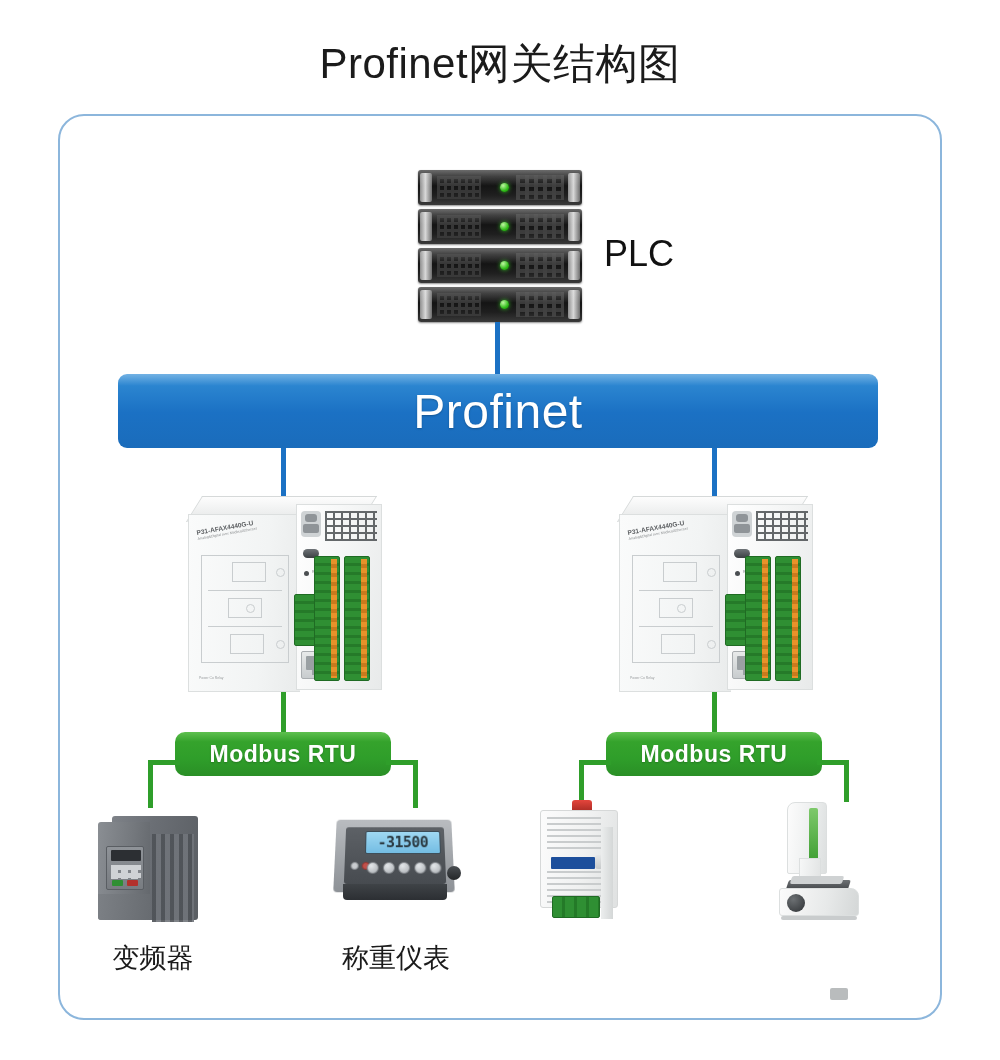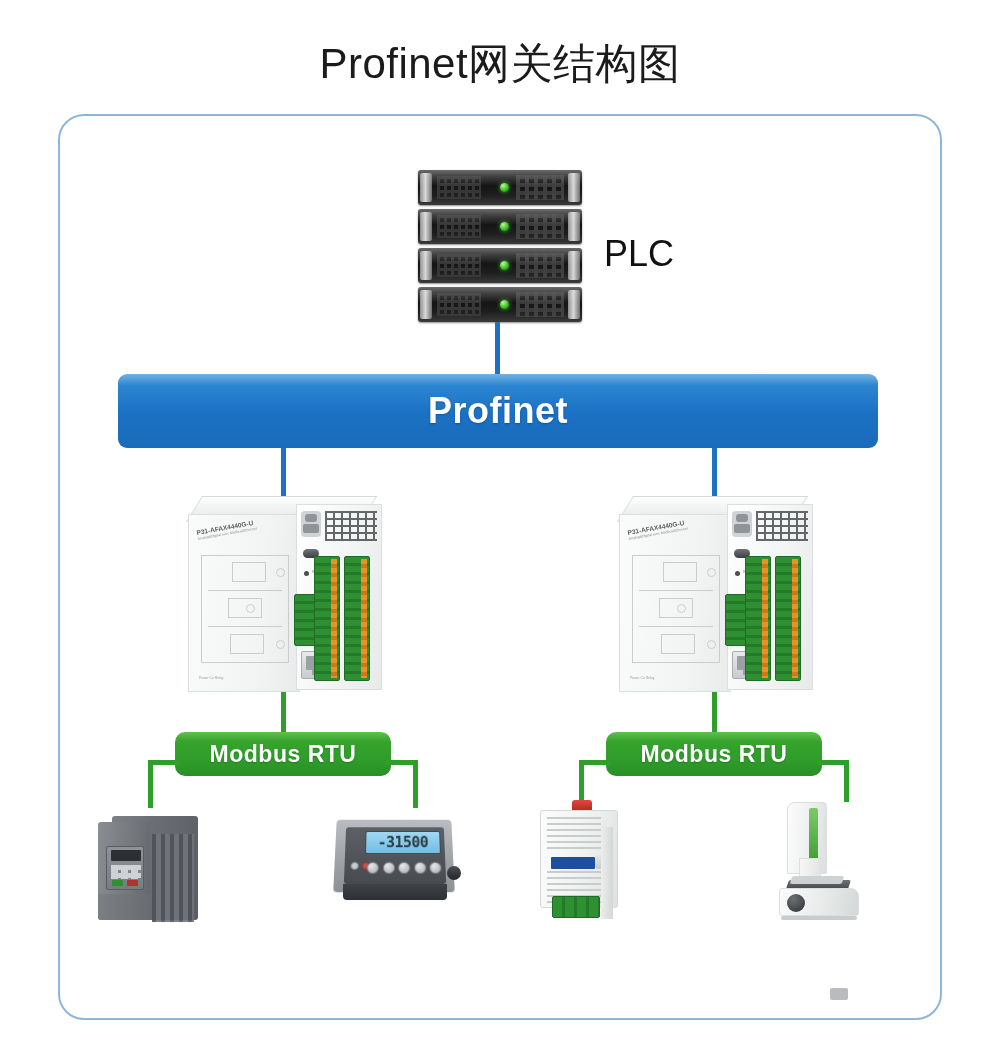--- a/index.html
+++ b/index.html
@@ -76,21 +76,21 @@
   }
 
   
   .profinet-bar {
     position: absolute; left: 118px; top: 374px; width: 760px; height: 74px;
     border-radius: 9px;
     background: linear-gradient(180deg,#73b2e4 0%,#2b85d0 16%,#1b71c4 52%,#1a6cbb 100%);
     display: flex; align-items: center; justify-content: center;
   }
   .profinet-bar .txt {
-    color: #fff; font-size: 36px; font-weight: bold; letter-spacing: .5px;
+    color: #fff; font-size: 48px; font-weight: normal; letter-spacing: .5px;
     text-shadow: 0 1px 2px rgba(0,0,0,.25);
   }
 
   
   .gw { position: absolute; width: 200px; height: 200px; }
   .gw .top {
     position: absolute; left: 8px; top: 0; width: 175px; height: 26px;
     background: linear-gradient(180deg,#fdfdfd,#e4e6e6);
     transform: skewX(-32deg);
     border: 1px solid #d6d9d9; border-bottom: none;
@@ -529,20 +529,21 @@
     <div class="front">
       <div class="panel">
         <div class="lcd"></div>
         <div class="btns"></div>
         <div class="run"></div>
         <div class="stop"></div>
       </div>
       <div class="lip"></div>
     </div>
   </div>
+  <div class="dev-label" style="left:60px; top:940px; width:186px;">变频器</div>
 
   <div class="scale" style="left:331px; top:812px;">
     <div class="shell">
       <div class="face">
         <div class="lcd">
           <span class="val">-31500</span>
         </div>
         <div class="lamp a"></div>
         <div class="lamp b"></div>
         <div class="keys">
@@ -550,20 +551,21 @@
           <i></i>
           <i></i>
           <i></i>
           <i></i>
         </div>
       </div>
     </div>
     <div class="base"></div>
     <div class="knob"></div>
   </div>
+  <div class="dev-label" style="left:306px; top:940px; width:180px;">称重仪表</div>
 
   <div class="ths" style="left:530px; top:798px;">
     <div class="top-red"></div>
     <div class="shell">
       <div class="vents-a"></div>
       <div class="lbl"></div>
       <div class="vents-b"></div>
       <div class="probe"></div>
       <div class="side"></div>
     </div>

